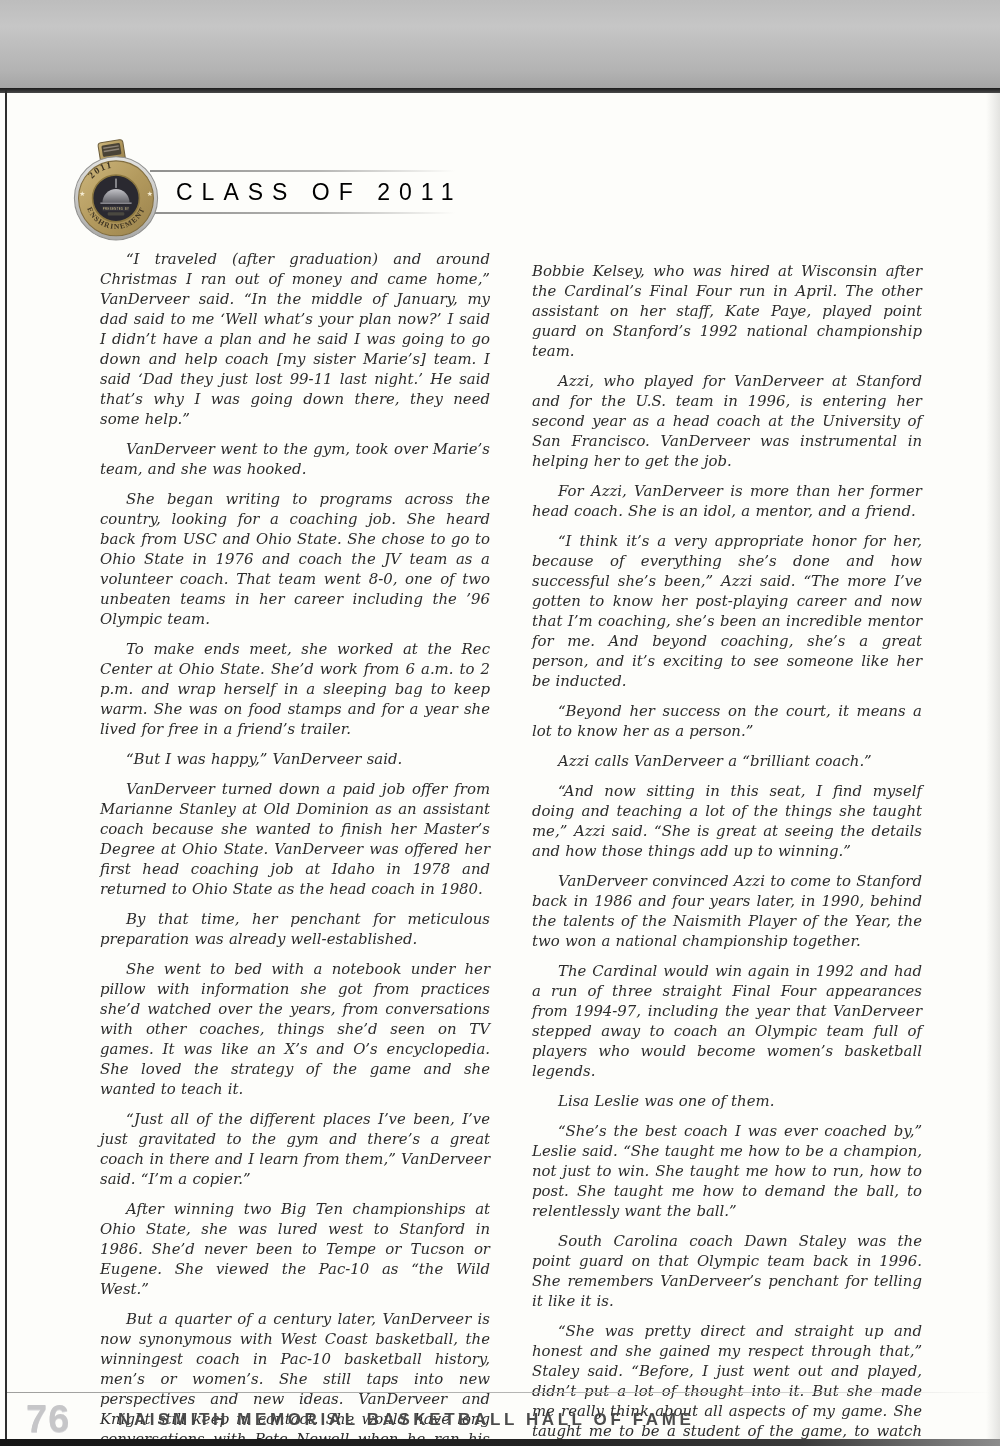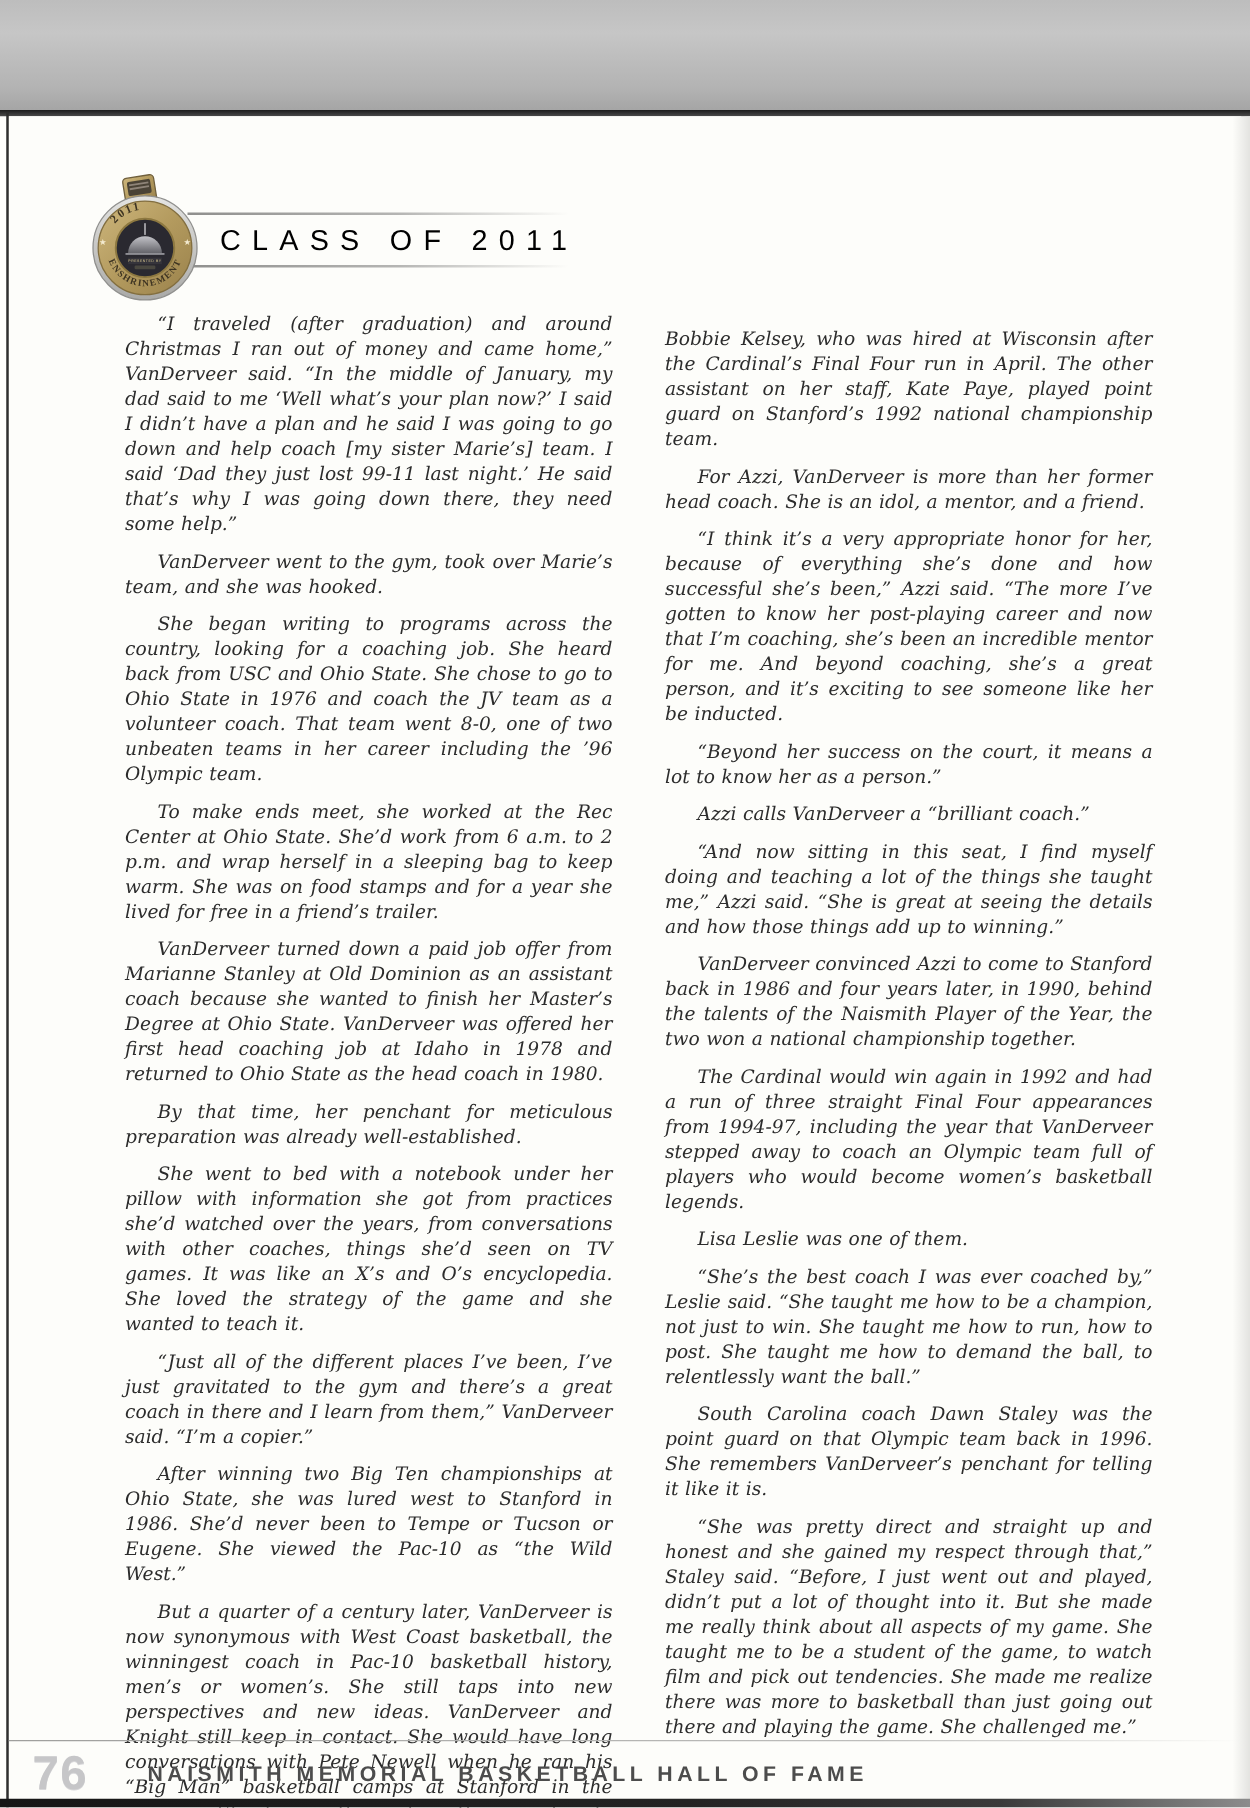--- a/index.html
+++ b/index.html
@@ -147,30 +147,32 @@
   <text x="11.5" y="55.5" text-anchor="middle" font-size="6.5" fill="#f4ebd1">★</text>
   <text x="76.5" y="55.5" text-anchor="middle" font-size="6.5" fill="#f4ebd1">★</text>
 </svg>
 
 <div class="columns">
   <div class="col">
     <p>“I traveled (after graduation) and around Christmas I ran out of money and came home,” VanDerveer said. “In the middle of January, my dad said to me ‘Well what’s your plan now?’ I said I didn’t have a plan and he said I was going to go down and help coach [my sister Marie’s] team. I said ‘Dad they just lost 99-11 last night.’ He said that’s why I was going down there, they need some help.”</p>
     <p>VanDerveer went to the gym, took over Marie’s team, and she was hooked.</p>
     <p>She began writing to programs across the country, looking for a coaching job. She heard back from USC and Ohio State. She chose to go to Ohio State in 1976 and coach the JV team as a volunteer coach. That team went 8-0, one of two unbeaten teams in her career including the ’96 Olympic team.</p>
     <p>To make ends meet, she worked at the Rec Center at Ohio State. She’d work from 6 a.m. to 2 p.m. and wrap herself in a sleeping bag to keep warm. She was on food stamps and for a year she lived for free in a friend’s trailer.</p>
+    <p>“But I was happy,” VanDerveer said.</p>
     <p>VanDerveer turned down a paid job offer from Marianne Stanley at Old Dominion as an assistant coach because she wanted to finish her Master’s Degree at Ohio State. VanDerveer was offered her first head coaching job at Idaho in 1978 and returned to Ohio State as the head coach in 1980.</p>
     <p>By that time, her penchant for meticulous preparation was already well-established.</p>
     <p>She went to bed with a notebook under her pillow with information she got from practices she’d watched over the years, from conversations with other coaches, things she’d seen on TV games. It was like an X’s and O’s encyclopedia. She loved the strategy of the game and she wanted to teach it.</p>
     <p>“Just all of the different places I’ve been, I’ve just gravitated to the gym and there’s a great coach in there and I learn from them,” VanDerveer said. “I’m a copier.”</p>
     <p>After winning two Big Ten championships at Ohio State, she was lured west to Stanford in 1986. She’d never been to Tempe or Tucson or Eugene. She viewed the Pac-10 as “the Wild West.”</p>
     <p>But a quarter of a century later, VanDerveer is now synonymous with West Coast basketball, the winningest coach in Pac-10 basketball history, men’s or women’s. She still taps into new perspectives and new ideas. VanDerveer and Knight still keep in contact. She would have long conversations with Pete Newell when he ran his “Big Man” basketball camps at Stanford in the summer. She frequently invites other coaches to talk to her team.</p>
 
   </div>
   <div class="col">
     <p class="noindent">Bobbie Kelsey, who was hired at Wisconsin after the Cardinal’s Final Four run in April. The other assistant on her staff, Kate Paye, played point guard on Stanford’s 1992 national championship team.</p>
+    <p>Azzi, who played for VanDerveer at Stanford and for the U.S. team in 1996, is entering her second year as a head coach at the University of San Francisco. VanDerveer was instrumental in helping her to get the job.</p>
     <p>For Azzi, VanDerveer is more than her former head coach. She is an idol, a mentor, and a friend.</p>
     <p>“I think it’s a very appropriate honor for her, because of everything she’s done and how successful she’s been,” Azzi said. “The more I’ve gotten to know her post-playing career and now that I’m coaching, she’s been an incredible mentor for me. And beyond coaching, she’s a great person, and it’s exciting to see someone like her be inducted.</p>
     <p>“Beyond her success on the court, it means a lot to know her as a person.”</p>
     <p>Azzi calls VanDerveer a “brilliant coach.”</p>
     <p>“And now sitting in this seat, I find myself doing and teaching a lot of the things she taught me,” Azzi said. “She is great at seeing the details and how those things add up to winning.”</p>
     <p>VanDerveer convinced Azzi to come to Stanford back in 1986 and four years later, in 1990, behind the talents of the Naismith Player of the Year, the two won a national championship together.</p>
     <p>The Cardinal would win again in 1992 and had a run of three straight Final Four appearances from 1994-97, including the year that VanDerveer stepped away to coach an Olympic team full of players who would become women’s basketball legends.</p>
     <p>Lisa Leslie was one of them.</p>
     <p>“She’s the best coach I was ever coached by,” Leslie said. “She taught me how to be a champion, not just to win. She taught me how to run, how to post. She taught me how to demand the ball, to relentlessly want the ball.”</p>
     <p>South Carolina coach Dawn Staley was the point guard on that Olympic team back in 1996. She remembers VanDerveer’s penchant for telling it like it is.</p>

